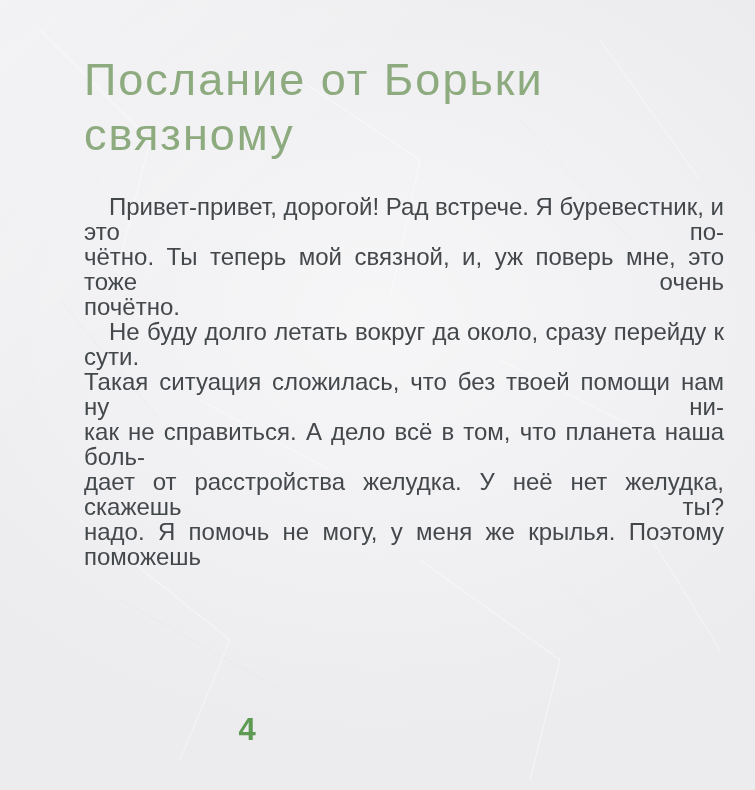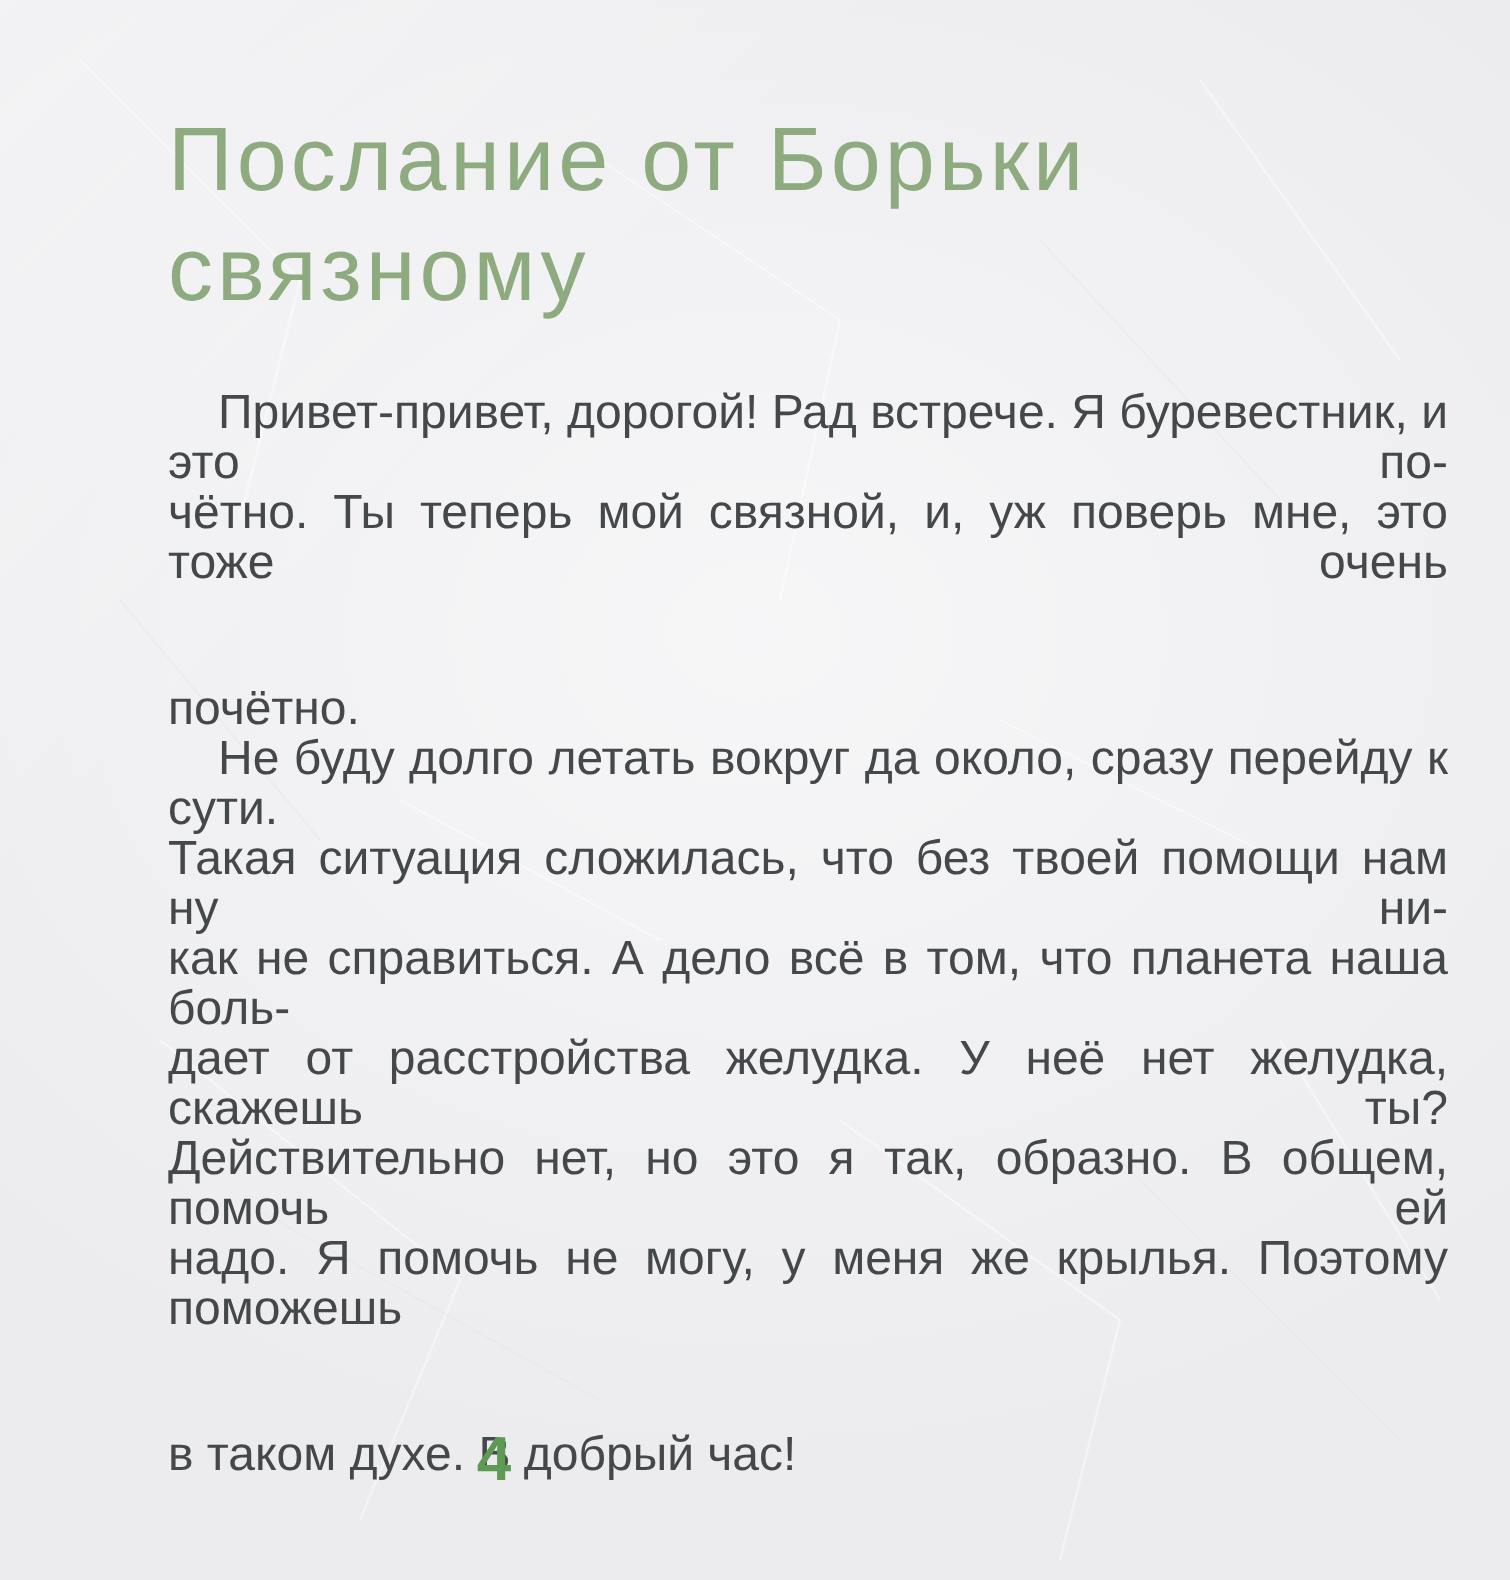--- a/index.html
+++ b/index.html
@@ -54,21 +54,20 @@
     line-height: 25px;
     color: var(--body-text, #44484b);
   }
   .line {
     text-align: justify;
     text-align-last: justify;
     white-space: normal;
   }
   .line.last {
     text-align-last: left;
-    margin-top: 48px;
   }
   .line.indent {
     text-indent: 25px;
   }
   .page-number {
     position: absolute;
     left: 212px;
     top: 712px;
     width: 70px;
     text-align: center;
@@ -107,20 +106,18 @@
   </h1>
 
   <div class="body-text" id="body-text">
       <div class="line indent">Привет-привет, дорогой! Рад встрече. Я буревестник, и это по-</div>
       <div class="line">чётно. Ты теперь мой связной, и, уж поверь мне, это тоже очень</div>
       <div class="line last">почётно.</div>
       <div class="line indent">Не буду долго летать вокруг да около, сразу перейду к сути.</div>
       <div class="line">Такая ситуация сложилась, что без твоей помощи нам ну ни-</div>
       <div class="line">как не справиться. А дело всё в том, что планета наша боль-</div>
       <div class="line">дает от расстройства желудка. У неё нет желудка, скажешь ты?</div>
-      <div class="line">Действительно нет, но это я так, образно. В общем, помочь ей</div>
       <div class="line">надо. Я помочь не могу, у меня же крылья. Поэтому поможешь</div>
-      <div class="line last">в таком духе. В добрый час!</div>
     </div>
 
   <div class="page-number">4</div>
 
 </div>
 
 </body></html>

